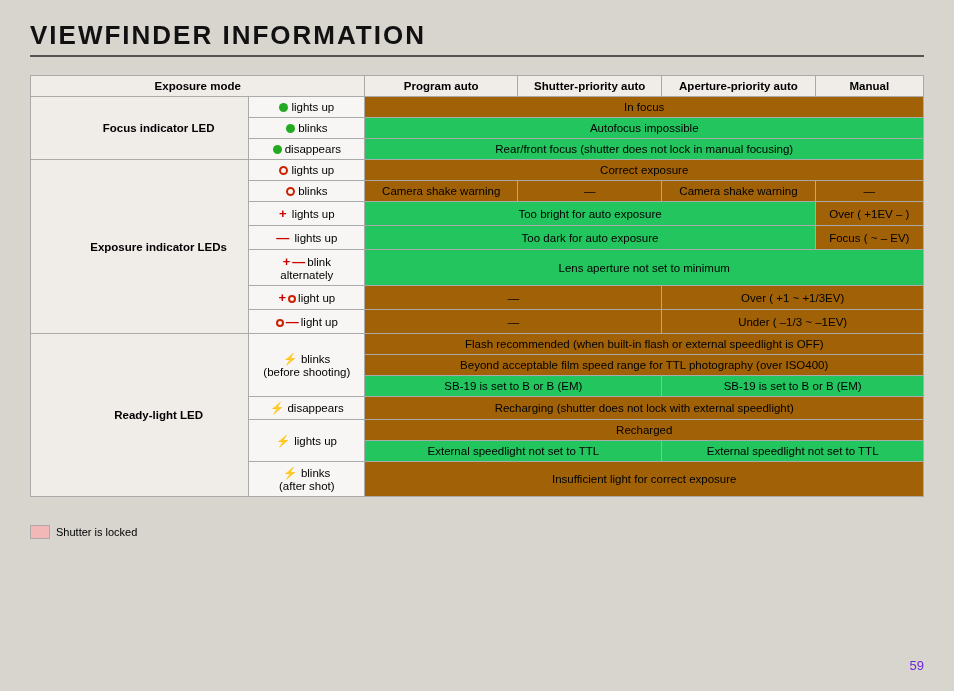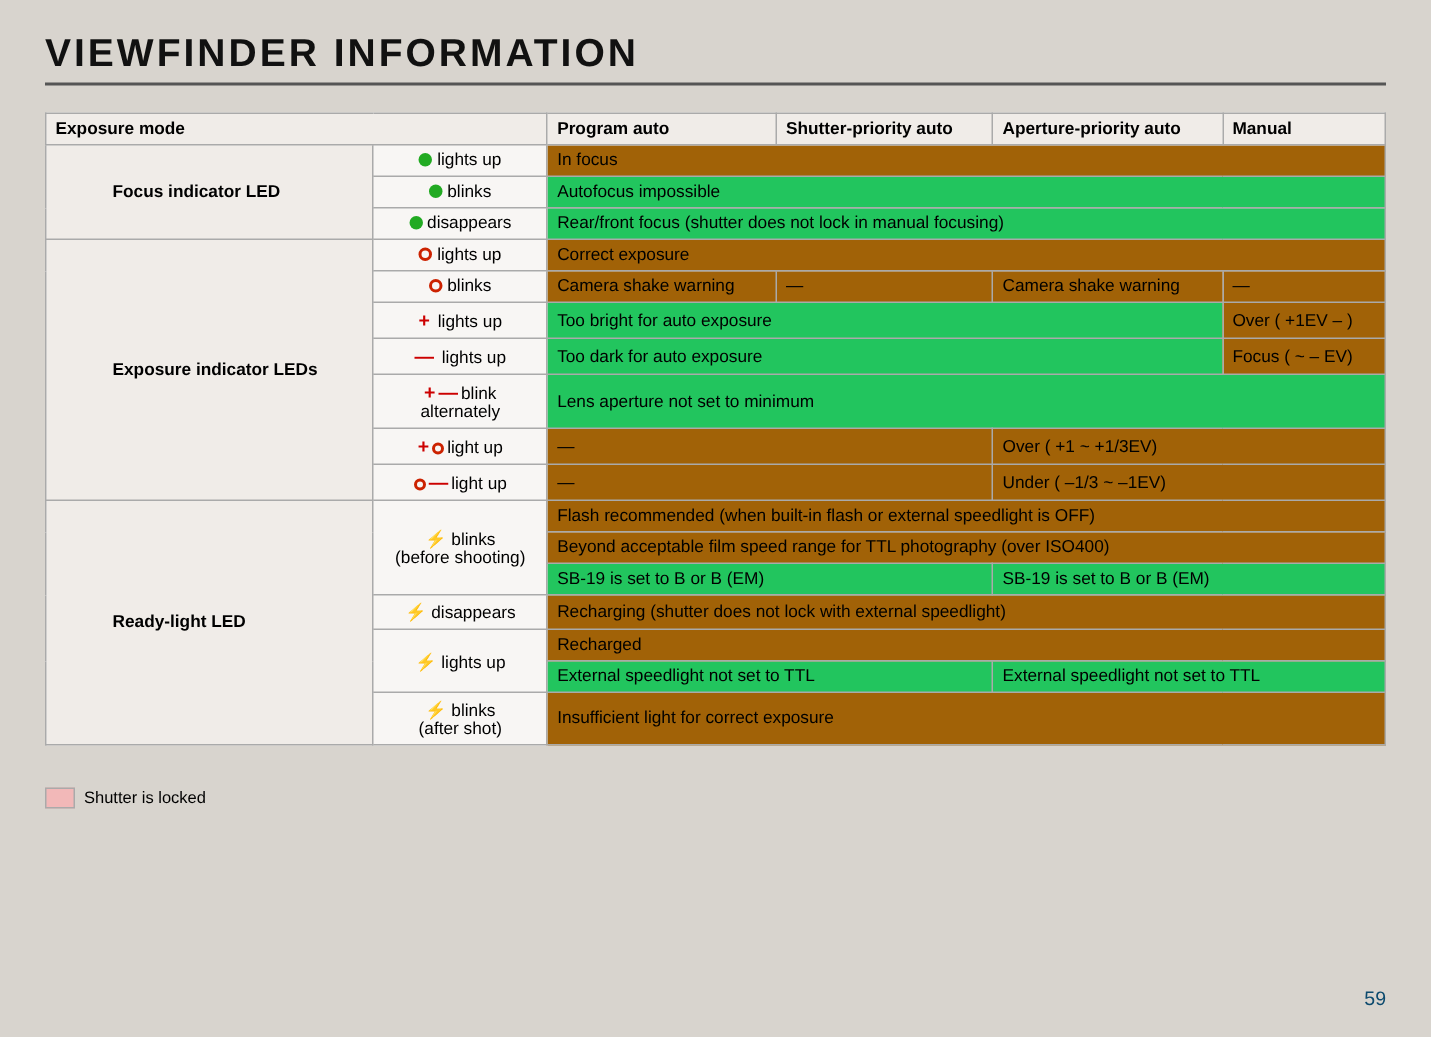--- a/index.html
+++ b/index.html
@@ -24,31 +24,31 @@
     }
     table {
       width: 100%;
       border-collapse: collapse;
       background: #fff;
       font-size: 11.5px;
     }
     th, td {
       border: 1px solid #aaa;
       padding: 4px 6px;
-      text-align: left;
+      text-align: center;
       vertical-align: middle;
     }
     th {
       background-color: #f0ece8;
       font-weight: bold;
       font-size: 11.5px;
     }
     td.section-label {
       font-weight: bold;
-      text-align: left;
+      text-align: center;
       background-color: #f0ece8;
       vertical-align: middle;
       padding-left: 44px;
     }
     td.indicator-cell {
       text-align: center;
       white-space: nowrap;
       padding-left: 6px;
       background-color: #f8f6f4;
     }
@@ -97,21 +97,21 @@
     }
     .legend-text {
       font-size: 11px;
       vertical-align: middle;
     }
     .page-number {
       position: absolute;
       bottom: 18px;
       right: 30px;
       font-size: 13px;
-      color: #0c4a6e;
+      color: #6d28d9;
     }
     .legend-row {
       margin-top: 28px;
       display: flex;
       align-items: center;
     }
   </style>
 </head>
 <body>
 

